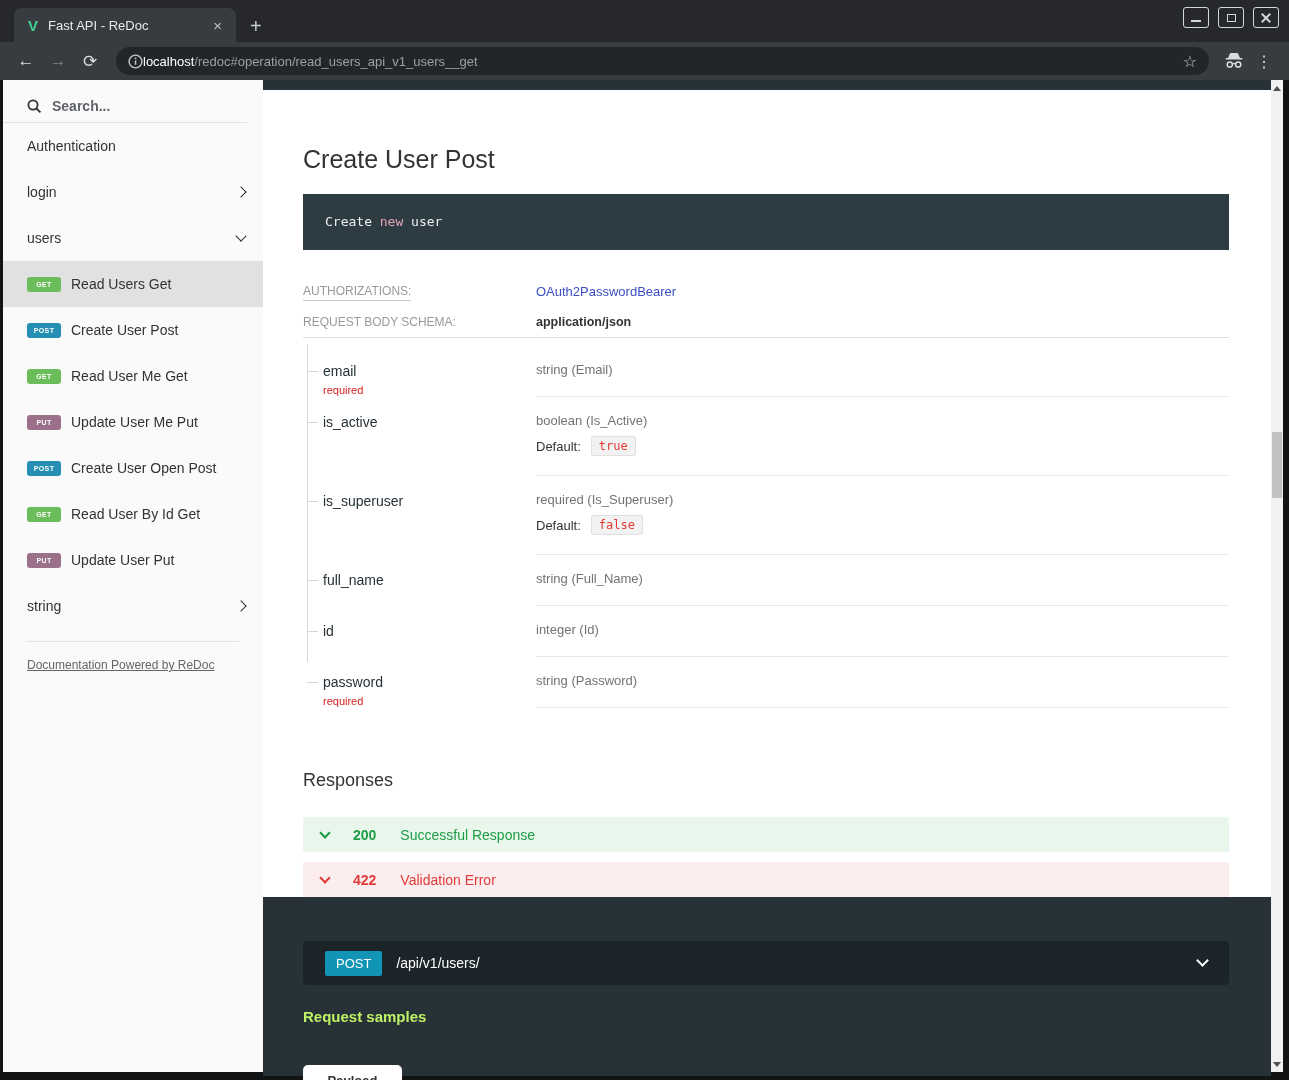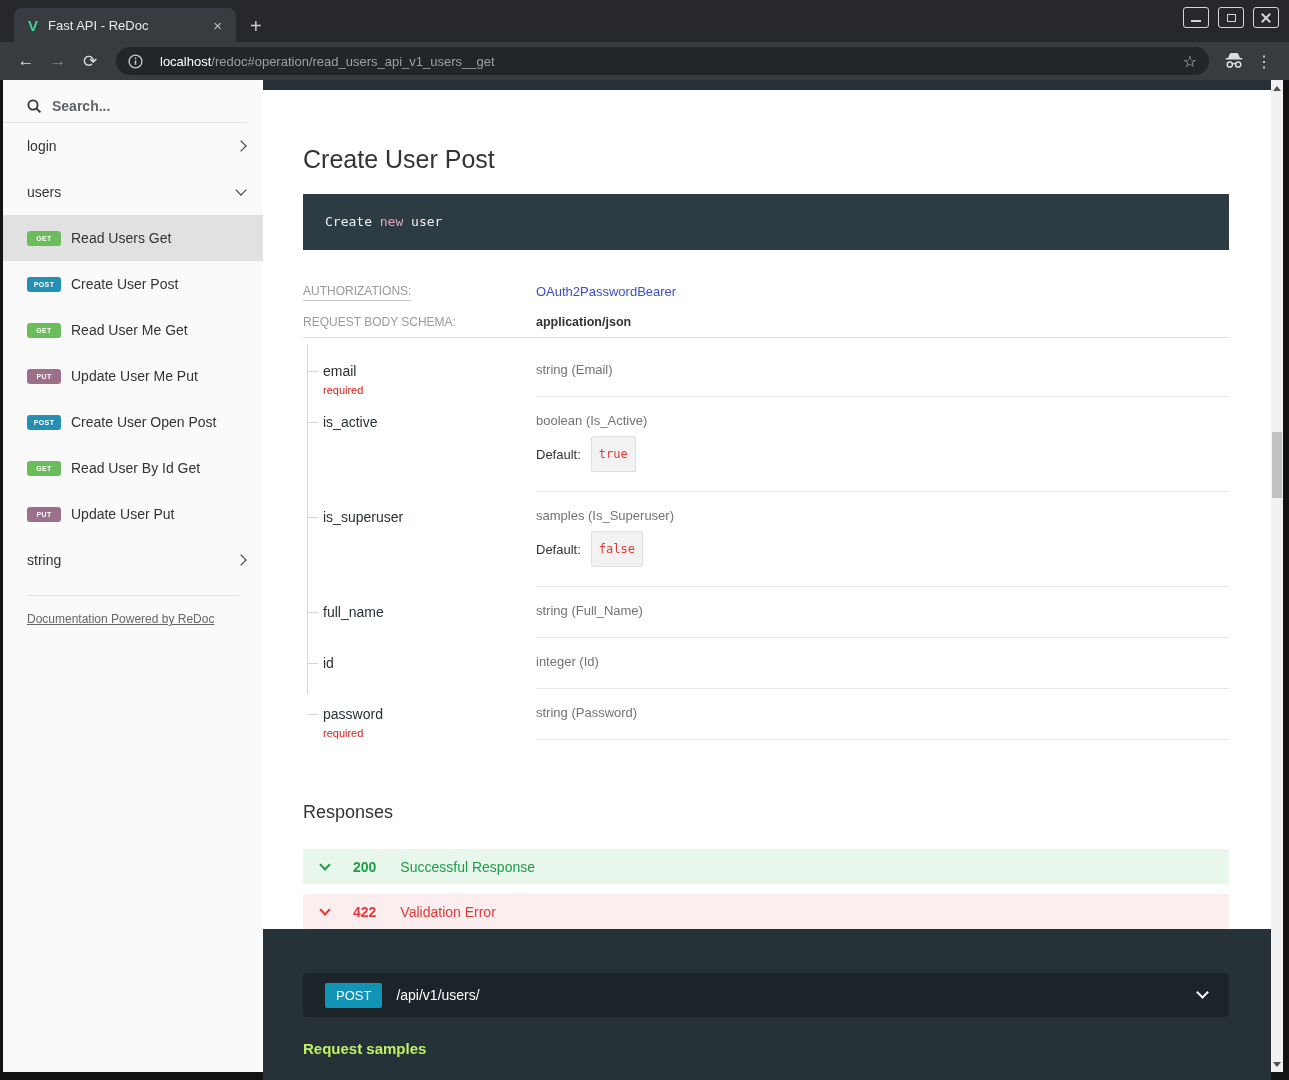--- a/index.html
+++ b/index.html
@@ -30,21 +30,21 @@
   .glyph-max { width:9px; height:8px; border:1.5px solid #d2d5d9; }
   .glyph-x { position:relative; width:10px; height:10px; }
   .glyph-x::before,.glyph-x::after { content:''; position:absolute; left:4px; top:-1px; width:2px; height:12px; background:#d2d5d9; }
   .glyph-x::before { transform:rotate(45deg);} .glyph-x::after { transform:rotate(-45deg);}
 
   .toolbar { height:38px; background:#383b3f; display:flex; align-items:center; padding:0 12px; gap:4px; }
   .nav-btn { color:#dadce0; font-size:17px; width:28px; text-align:center; }
   .nav-btn.disabled { color:#7d8187; }
   .omnibox {
     flex:1; height:28px; background:#232629; border-radius:14px; margin:0 8px;
-    display:flex; align-items:center; padding:0 12px; gap:17px;
+    display:flex; align-items:center; padding:0 12px; gap:0;
   }
   .url-text { font-size:13px; color:#9aa0a6; white-space:nowrap; overflow:hidden; }
   .url-host { color:#ffffff; }
   .omni-star { margin-left:auto; color:#c4c7cb; font-size:16px; }
   .toolbar-icon { color:#dadce0; font-size:16px; width:26px; text-align:center; }
 
   
   .body-row { display:flex; height:992px; }
   .frame-left { width:3px; background:#111314; }
   .frame-right { width:6px; background:#111314; }
@@ -97,21 +97,21 @@
   .field-row.first { padding-top:24px; }
   .field-row::before { content:''; position:absolute; left:-16px; top:25px; width:11px; height:1px; background:#d6d6d6; }
   .field-row.first::before { top:33px; }
   .field-name-col { width:213px; flex:none; }
   .field-name { font-size:14px; color:#263238; }
   .field-required { display:block; font-size:11px; color:#d41f1c; margin-top:4px; }
   .field-type-col { flex:1; border-bottom:1px solid #e7e7e7; padding-bottom:19px; }
   .field-type { font-size:13px; color:#737373; }
   .field-default { margin-top:8px; font-size:13px; color:#333; display:flex; align-items:center; gap:10px; }
   .default-pill { font-family:"DejaVu Sans Mono","Liberation Mono",monospace; font-size:12px; color:#e53935;
-    background:#f2f2f2; border:1px solid #e0e0e0; border-radius:2px; padding:10px 7px; }
+    background:#f2f2f2; border:1px solid #e0e0e0; border-radius:2px; padding:2px 7px; }
 
   .responses-title { margin-top:62px; font-size:18px; font-weight:400; color:#333333; }
   .resp-panel { margin-top:26px; height:35px; border-radius:2px; display:flex; align-items:center;
     padding:0 18px; gap:24px; cursor:pointer; font-size:14px; }
   .resp-panel + .resp-panel { margin-top:10px; }
   .resp-panel.success { background:#e8f6ec; color:#1d9d46; }
   .resp-panel.error { background:#fceeee; color:#e23a3a; }
   .resp-chev { width:8px; height:8px; border-right:2px solid currentColor; border-bottom:2px solid currentColor;
     transform:rotate(45deg); margin-top:-4px; flex:none; }
   .resp-code { font-weight:bold; }
@@ -197,20 +197,23 @@
   <div class="sidebar">
     <div class="search-row">
       <svg class="icon-svg" width="15" height="15" viewBox="0 0 15 15">
         <circle cx="6" cy="6" r="4.6" fill="none" stroke="#333" stroke-width="1.8"></circle>
         <line x1="9.6" y1="9.6" x2="13.4" y2="13.4" stroke="#333" stroke-width="2"></line>
       </svg>
       <input class="search-input" placeholder="Search..." style="">
     </div>
 
     <div class="menu-item">
+      <span class="menu-label">Authentication</span>
+    </div>
+    <div class="menu-item">
       <span class="menu-label">login</span>
       <span class="spacer"></span>
         <span class="chev right"></span>
     </div>
     <div class="menu-item">
       <span class="menu-label">users</span>
       <span class="spacer"></span>
         <span class="chev down"></span>
     </div>
 
@@ -292,21 +295,21 @@
               <span>Default:</span>
               <code class="default-pill">true</code>
             </div>
           </div>
         </div>
         <div class="field-row">
           <div class="field-name-col">
             <span class="field-name">is_superuser</span>
           </div>
           <div class="field-type-col">
-            <div class="field-type">samples (Is_Superuser)</div>
+            <div class="field-type">required (Is_Superuser)</div>
             <div class="field-default">
               <span>Default:</span>
               <code class="default-pill">false</code>
             </div>
           </div>
         </div>
         <div class="field-row">
           <div class="field-name-col">
             <span class="field-name">full_name</span>
           </div>

